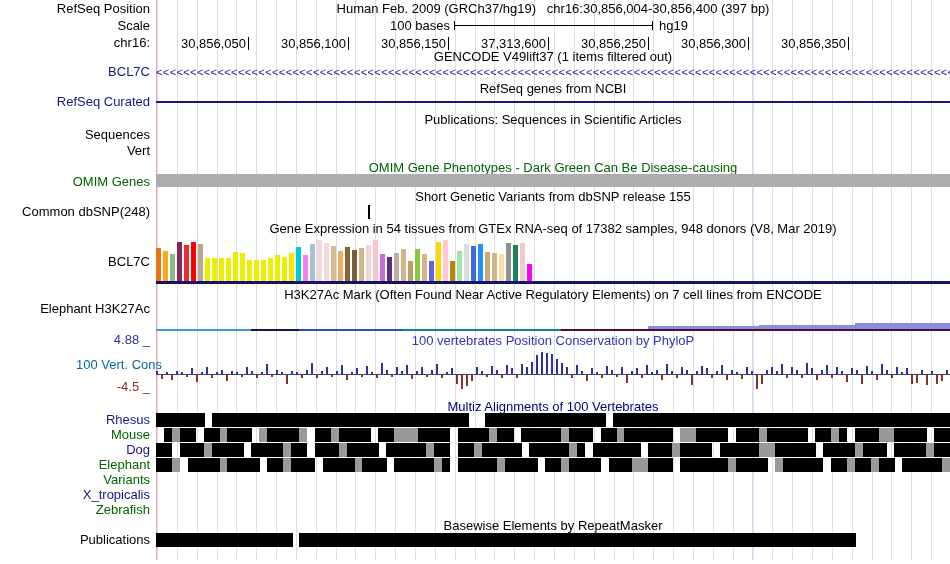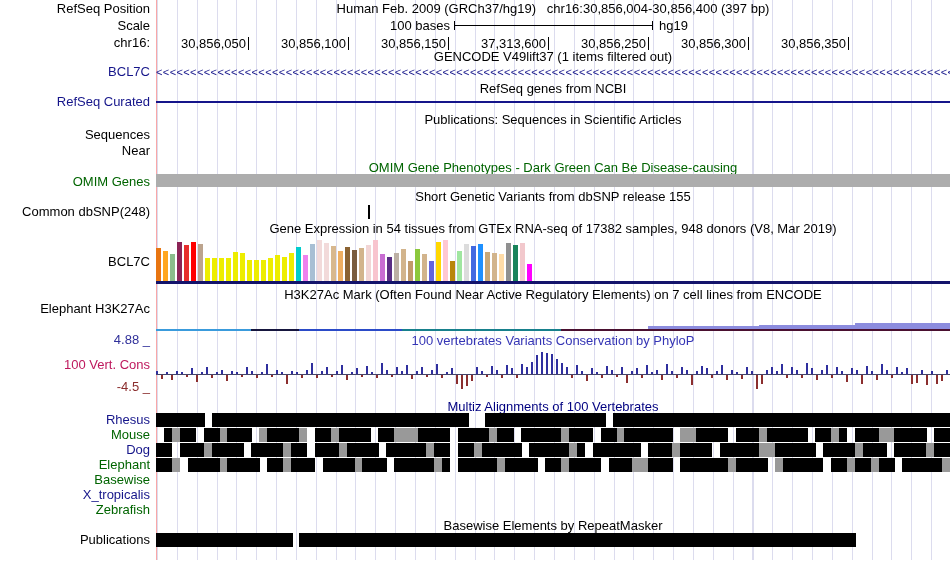--- a/index.html
+++ b/index.html
@@ -63,46 +63,46 @@
       </div>
   </div>
 
   <div id="labels">
       <div class="lbl" style="top: 2px; color: rgb(0, 0, 0);">RefSeq Position</div>
       <div class="lbl" style="top: 19px; color: rgb(0, 0, 0);">Scale</div>
       <div class="lbl" style="top: 36px; color: rgb(0, 0, 0);">chr16:</div>
       <div class="lbl" style="top: 65px; color: rgb(21, 21, 138);">BCL7C</div>
       <div class="lbl" style="top: 95px; color: rgb(21, 21, 138);">RefSeq Curated</div>
       <div class="lbl" style="top: 128px; color: rgb(0, 0, 0);">Sequences</div>
-      <div class="lbl" style="top: 144px; color: rgb(0, 0, 0);">Near</div>
+      <div class="lbl" style="top: 144px; color: rgb(0, 0, 0);">Vert</div>
       <div class="lbl" style="top: 175px; color: rgb(0, 100, 0);">OMIM Genes</div>
       <div class="lbl" style="top: 205px; color: rgb(0, 0, 0);">Common dbSNP(248)</div>
       <div class="lbl" style="top: 255px; color: rgb(0, 0, 0);">BCL7C</div>
       <div class="lbl" style="top: 302px; color: rgb(0, 0, 0);">Elephant H3K27Ac</div>
       <div class="lbl" style="top: 333px; color: rgb(48, 48, 154);">4.88 _</div>
-      <div class="lbl" style="top: 358px; color: #be185d;">100 Vert. Cons</div>
+      <div class="lbl" style="top: 358px; color: #0369a1; margin-left: 12px;">100 Vert. Cons</div>
       <div class="lbl" style="top: 380px; color: rgb(139, 46, 46);">-4.5 _</div>
       <div class="lbl" style="top: 533px; color: rgb(0, 0, 0);">Publications</div>
       <div class="lbl" style="top: 413px; color: rgb(21, 21, 138);">Rhesus</div>
       <div class="lbl" style="top: 428px; color: rgb(0, 100, 0);">Mouse</div>
       <div class="lbl" style="top: 443px; color: rgb(21, 21, 138);">Dog</div>
       <div class="lbl" style="top: 458px; color: rgb(0, 100, 0);">Elephant</div>
-      <div class="lbl" style="top: 473px; color: rgb(0, 100, 0);">Basewise</div>
+      <div class="lbl" style="top: 473px; color: rgb(0, 100, 0);">Variants</div>
       <div class="lbl" style="top: 488px; color: rgb(21, 21, 138);">X_tropicalis</div>
       <div class="lbl" style="top: 503px; color: rgb(0, 100, 0);">Zebrafish</div>
     </div>
   <div id="titles">
       <div class="ttl" style="top: 50px; color: rgb(0, 0, 0);">GENCODE V49lift37 (1 items filtered out)</div>
       <div class="ttl" style="top: 82px; color: rgb(0, 0, 0);">RefSeq genes from NCBI</div>
       <div class="ttl" style="top: 113px; color: rgb(0, 0, 0);">Publications: Sequences in Scientific Articles</div>
       <div class="ttl" style="top: 161px; color: rgb(0, 100, 0);">OMIM Gene Phenotypes - Dark Green Can Be Disease-causing</div>
       <div class="ttl" style="top: 190px; color: rgb(0, 0, 0);">Short Genetic Variants from dbSNP release 155</div>
       <div class="ttl" style="top: 222px; color: rgb(0, 0, 0);">Gene Expression in 54 tissues from GTEx RNA-seq of 17382 samples, 948 donors (V8, Mar 2019)</div>
       <div class="ttl" style="top: 288px; color: rgb(0, 0, 0);">H3K27Ac Mark (Often Found Near Active Regulatory Elements) on 7 cell lines from ENCODE</div>
-      <div class="ttl" style="top: 334px; color: rgb(53, 53, 181);">100 vertebrates Variants Conservation by PhyloP</div>
+      <div class="ttl" style="top: 334px; color: rgb(53, 53, 181);">100 vertebrates Position Conservation by PhyloP</div>
       <div class="ttl" style="top: 400px; color: rgb(0, 0, 128);">Multiz Alignments of 100 Vertebrates</div>
       <div class="ttl" style="top: 519px; color: rgb(0, 0, 0);">Basewise Elements by RepeatMasker</div>
     </div>
 
   <div id="gencode-arrows">&lt;&lt;&lt;&lt;&lt;&lt;&lt;&lt;&lt;&lt;&lt;&lt;&lt;&lt;&lt;&lt;&lt;&lt;&lt;&lt;&lt;&lt;&lt;&lt;&lt;&lt;&lt;&lt;&lt;&lt;&lt;&lt;&lt;&lt;&lt;&lt;&lt;&lt;&lt;&lt;&lt;&lt;&lt;&lt;&lt;&lt;&lt;&lt;&lt;&lt;&lt;&lt;&lt;&lt;&lt;&lt;&lt;&lt;&lt;&lt;&lt;&lt;&lt;&lt;&lt;&lt;&lt;&lt;&lt;&lt;&lt;&lt;&lt;&lt;&lt;&lt;&lt;&lt;&lt;&lt;&lt;&lt;&lt;&lt;&lt;&lt;&lt;&lt;&lt;&lt;&lt;&lt;&lt;&lt;&lt;&lt;&lt;&lt;&lt;&lt;&lt;&lt;&lt;&lt;&lt;&lt;&lt;&lt;&lt;&lt;&lt;&lt;&lt;&lt;&lt;&lt;&lt;&lt;&lt;&lt;&lt;&lt;&lt;&lt;&lt;&lt;&lt;&lt;&lt;&lt;&lt;&lt;&lt;&lt;&lt;&lt;&lt;&lt;&lt;&lt;&lt;&lt;&lt;&lt;&lt;&lt;&lt;&lt;&lt;&lt;&lt;&lt;&lt;&lt;&lt;&lt;&lt;&lt;&lt;&lt;&lt;&lt;&lt;&lt;&lt;&lt;&lt;&lt;&lt;&lt;&lt;&lt;&lt;&lt;&lt;&lt;&lt;&lt;&lt;&lt;&lt;&lt;&lt;&lt;&lt;&lt;&lt;&lt;&lt;&lt;&lt;&lt;&lt;&lt;&lt;&lt;&lt;&lt;&lt;&lt;&lt;&lt;&lt;&lt;&lt;&lt;&lt;&lt;&lt;&lt;</div>
   <div id="refseq-line"></div>
   <div id="omim-bar"></div>
   <div id="dbsnp-tick" style="left: 368px;"></div>
 
   <div id="gtex-track">

